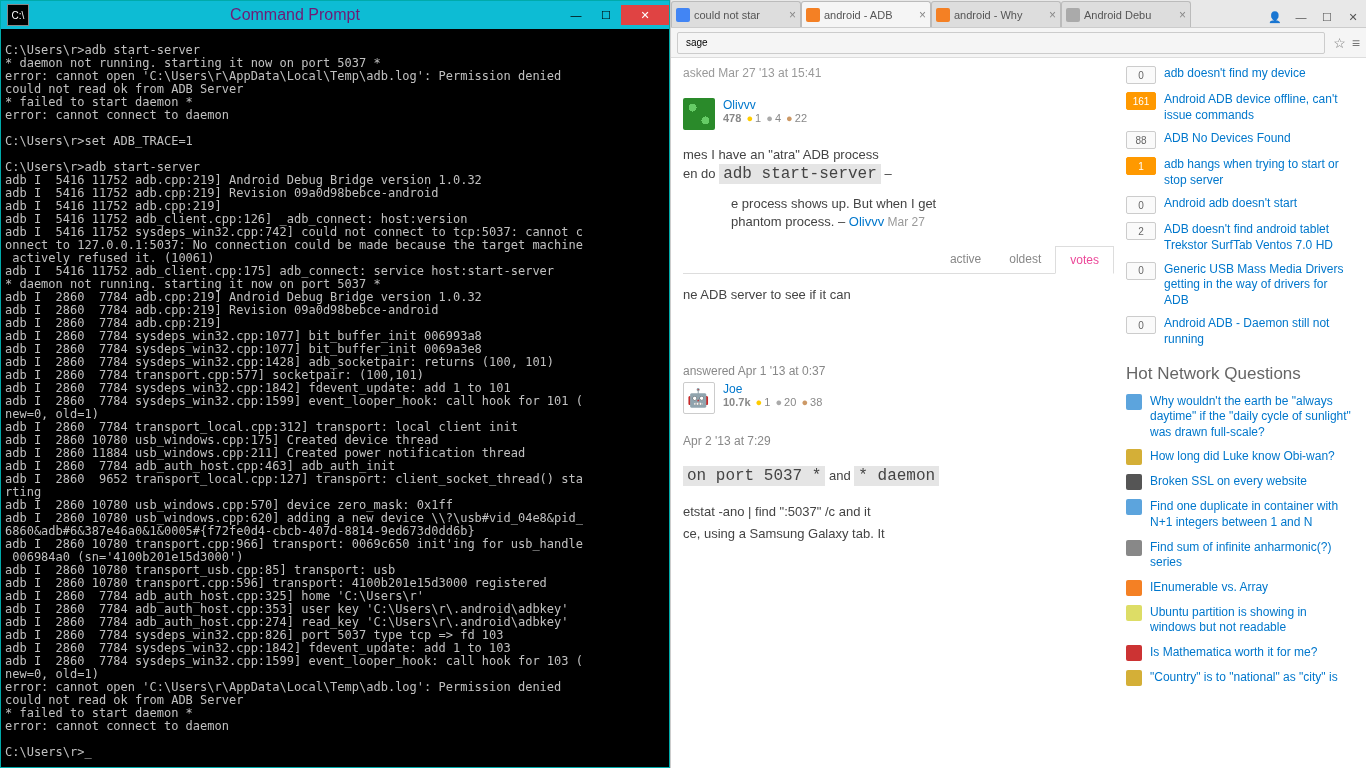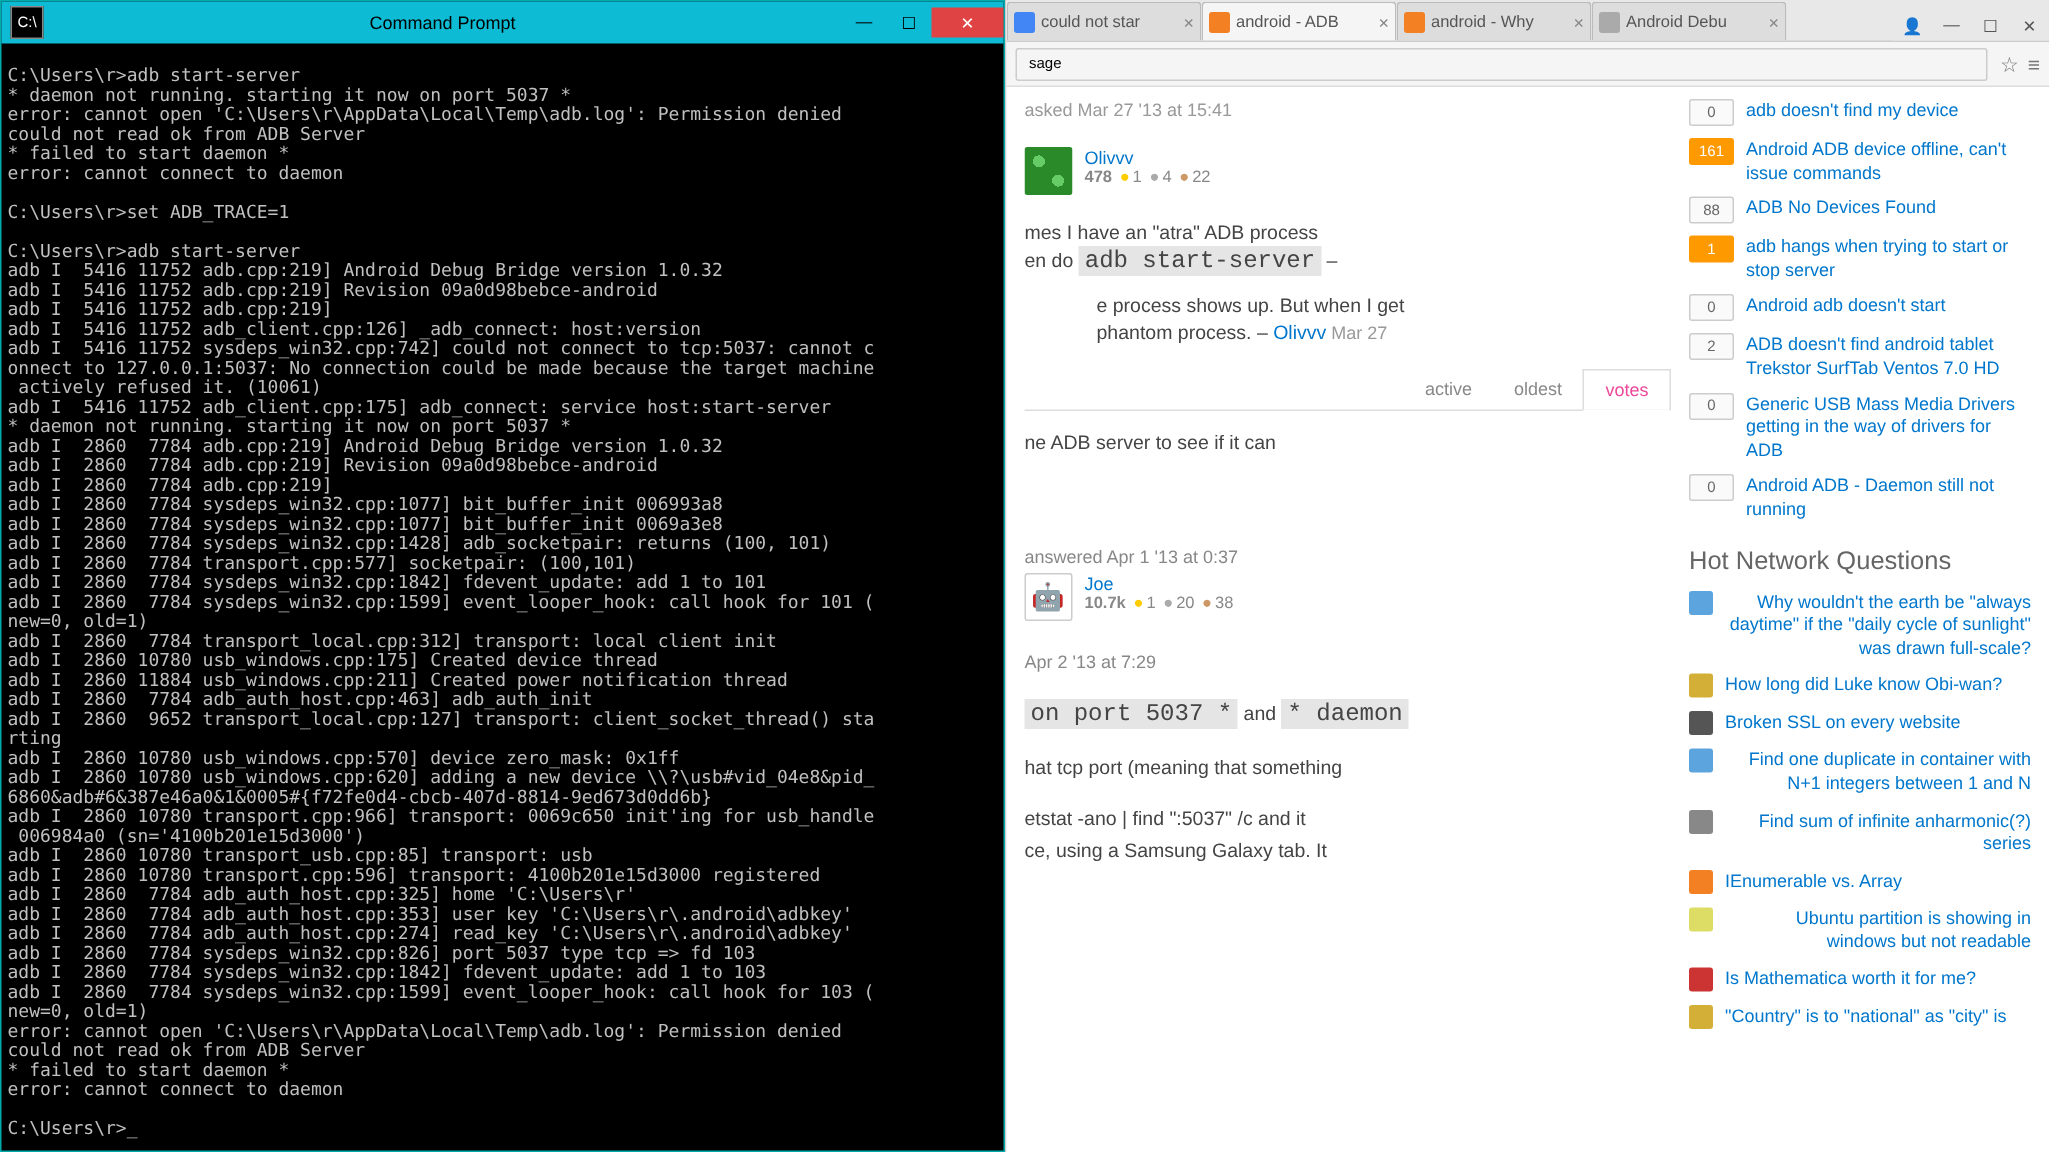--- a/index.html
+++ b/index.html
@@ -2,21 +2,21 @@
 <html><head>
 <meta charset="utf-8">
 <style>
 * { margin: 0; padding: 0; box-sizing: border-box; font-family: Arial, sans-serif; }
 body { width: 1366px; height: 768px; overflow: hidden; position: relative; background: #fff; }
 
 
 .cmd-window { position: absolute; left: 0; top: 0; width: 670px; height: 768px; background: #000; border: 1px solid #0aa; }
 .cmd-titlebar { height: 28px; background: #0dbcd4; display: flex; align-items: center; position: relative; }
 .cmd-icon { width: 22px; height: 22px; margin-left: 6px; background: #000; color: #fff; font-size: 10px; display: flex; align-items: center; justify-content: center; border: 1px solid #888; }
-.cmd-title { flex: 1; text-align: center; font-size: 12px; color: #000000; }
+.cmd-title { flex: 1; text-align: center; font-size: 16px; color: #701a75; }
 .cmd-controls { display: flex; }
 .cmd-btn { width: 30px; height: 20px; display: flex; align-items: center; justify-content: center; font-size: 11px; color: #000; cursor: pointer; }
 .cmd-btn.close { background: #e04343; color: #fff; width: 48px; }
 .cmd-body { padding: 2px 4px; font-family: 'Consolas', 'Lucida Console', monospace; font-size: 12px; line-height: 13px; color: #c0c0c0; white-space: pre; overflow: hidden; }
 
 
 .chrome { position: absolute; left: 670px; top: 0; right: 0; height: 768px; background: #fff; display: flex; flex-direction: column; border-left: 1px solid #ccc;}
 .chrome-tabs { height: 28px; background: #e8e8e8; display: flex; align-items: flex-end; padding-left: 0; border-bottom: 1px solid #ccc; }
 .chrome-tab { height: 26px; padding: 0 4px; background: #ddd; border: 1px solid #bbb; border-bottom: none; display: flex; align-items: center; font-size: 11px; color: #555; margin-right: 0; min-width: 0; flex: 1; max-width: 130px; border-radius: 3px 3px 0 0; cursor: pointer; overflow: hidden; }
 .chrome-tab.active { background: #f5f5f5; }
@@ -56,21 +56,21 @@
 .so-answer-meta { font-size: 12px; color: #888; margin-bottom: 4px; }
 
 .related-list { display: flex; flex-direction: column; gap: 8px; margin-bottom: 16px; }
 .related-item { display: flex; gap: 8px; align-items: flex-start; }
 .related-count { width: 30px; height: 18px; border: 1px solid #ccc; background: #fafafa; font-size: 10px; display: flex; align-items: center; justify-content: center; color: #666; border-radius: 2px; flex-shrink: 0; }
 .related-count.hot { background: #f90; color: #fff; border-color: #f90; }
 .related-link { color: #07c; font-size: 12px; line-height: 1.3; cursor: pointer; }
 
 .hot-title { color: #666; font-size: 17px; margin-bottom: 10px; }
 .hot-list { display: flex; flex-direction: column; gap: 9px; }
-.hot-item { display: flex; gap: 8px; align-items: flex-start; text-align: right; }
+.hot-item { display: flex; gap: 8px; align-items: flex-start; }
 .hot-icon { width: 16px; height: 16px; flex-shrink: 0; border-radius: 2px; }
 .hot-link { color: #07c; font-size: 12px; line-height: 1.3; cursor: pointer; }
 </style>
 </head>
 <body>
 
 <div class="cmd-window">
   <div class="cmd-titlebar">
     <div class="cmd-icon">C:\</div>
     <div class="cmd-title">Command Prompt</div>
@@ -228,21 +228,20 @@
             </div>
           </div>
         </div>
       </div>
 
       <div class="so-answer-meta" style="margin-bottom:18px;">Apr 2 '13 at 7:29</div>
 
       <div class="so-text" style="margin-bottom:16px;">
         <code>on port 5037 *</code><span> and </span><code>* daemon</code>
       </div>
-      <div class="so-text" style="margin-bottom:16px;">hat tcp port (meaning that something</div>
       <div class="so-text" style="margin-bottom:4px;">etstat -ano | find ":5037" /c and it</div>
       <div class="so-text">ce, using a Samsung Galaxy tab. It</div>
 
     </div>
 
     <div class="so-sidebar">
       <div class="related-list" id="related-host">
           <div class="related-item">
             <div class="related-count">0</div>
             <div class="related-link">adb doesn't find my device</div>

